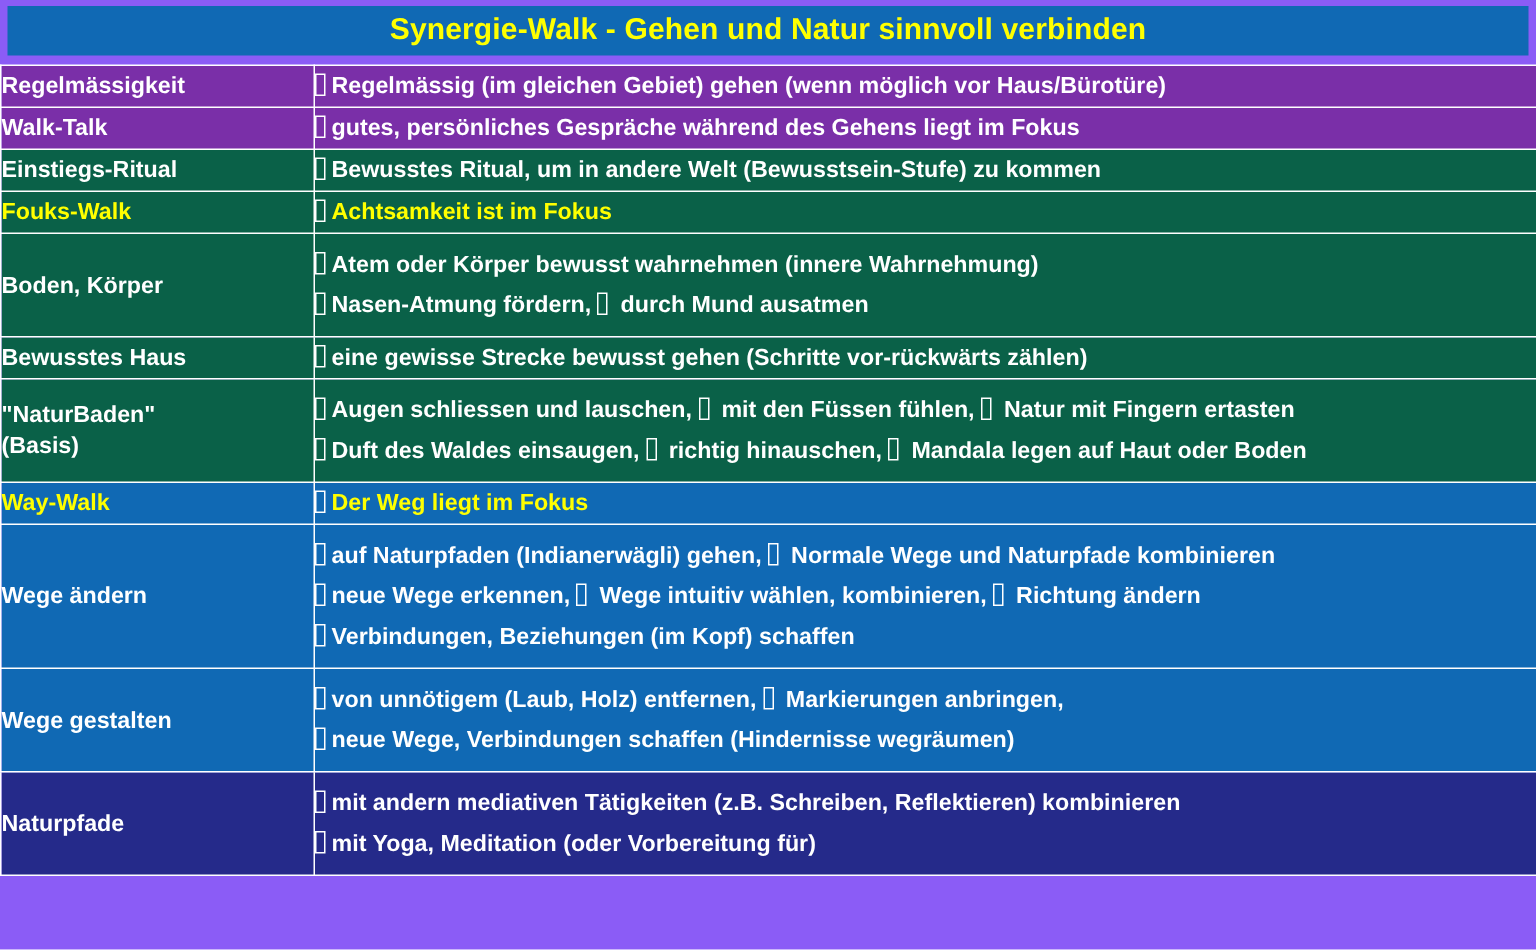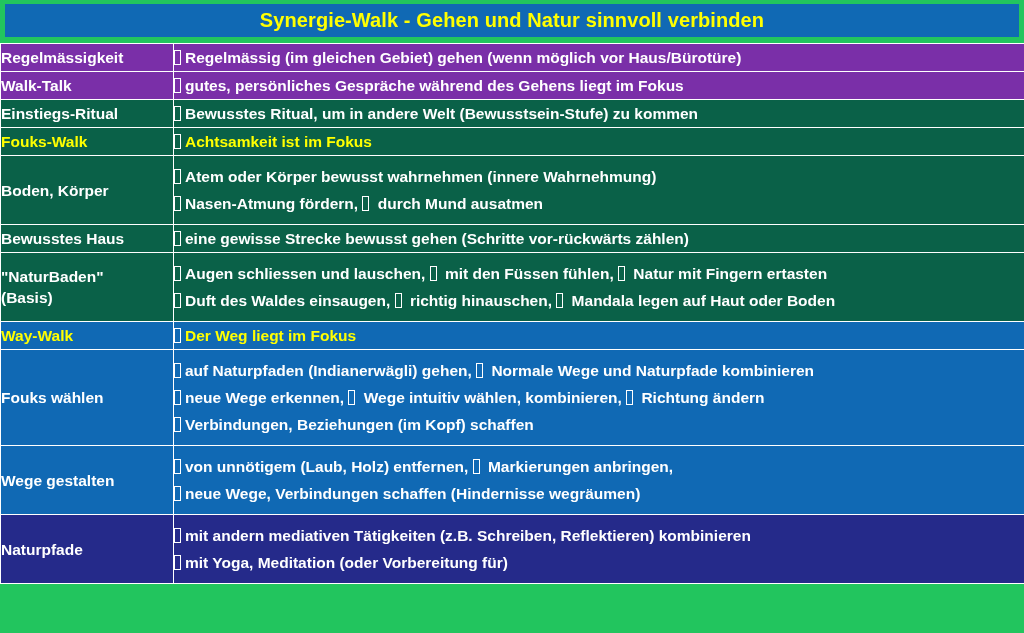--- a/index.html
+++ b/index.html
@@ -11,21 +11,21 @@
     width: 1024px;
     height: 633px;
     font-family: "Liberation Sans", sans-serif;
     overflow: hidden;
   }
 
   .sheet {
     width: 1024px;
     height: 633px;
     position: relative;
-    background: #22c55e;
+    background: #8b5cf6;
     box-sizing: border-box;
     padding-left: 21px;
   }
 
   
   .title-banner {
     position: absolute;
     left: 5px;
     top: 4px;
     width: 1014px;
@@ -52,21 +52,21 @@
     width: 1024px;
     border-collapse: collapse;
     table-layout: fixed;
   }
   .tbl td {
     border: 1px solid #ffffff;
     vertical-align: middle;
     padding: 0;
   }
   .c-label {
-    width: 173px;
+    width: 209px;
     padding: 4px 0 4px 11px;
     box-sizing: border-box;
     margin-left: 16px;
   }
   .c-body {
     width: 997px;
     padding: 4px 0 4px 12px;
     box-sizing: border-box;
     margin-left: 32px;
   }
@@ -204,21 +204,21 @@
             <span class="lbl-text">Way-Walk</span>
           </td>
           <td class="c-body">
             <span class="body-lines">
               <span class="body-line"><span class="tofu"></span>Der Weg liegt im Fokus</span>
             </span>
           </td>
         </tr>
         <tr class="theme-blue r-tall">
           <td class="c-label">
-            <span class="lbl-text">Fouks wählen</span>
+            <span class="lbl-text">Wege ändern</span>
           </td>
           <td class="c-body">
             <span class="body-lines">
               <span class="body-line"><span class="tofu"></span>auf Naturpfaden (Indianerwägli) gehen, <span class="tofu"></span> Normale Wege und Naturpfade kombinieren</span>
               <span class="body-line"><span class="tofu"></span>neue Wege erkennen, <span class="tofu"></span> Wege intuitiv wählen, kombinieren, <span class="tofu"></span> Richtung ändern</span>
               <span class="body-line"><span class="tofu"></span>Verbindungen, Beziehungen (im Kopf) schaffen</span>
             </span>
           </td>
         </tr>
         <tr class="theme-blue r-tall">

